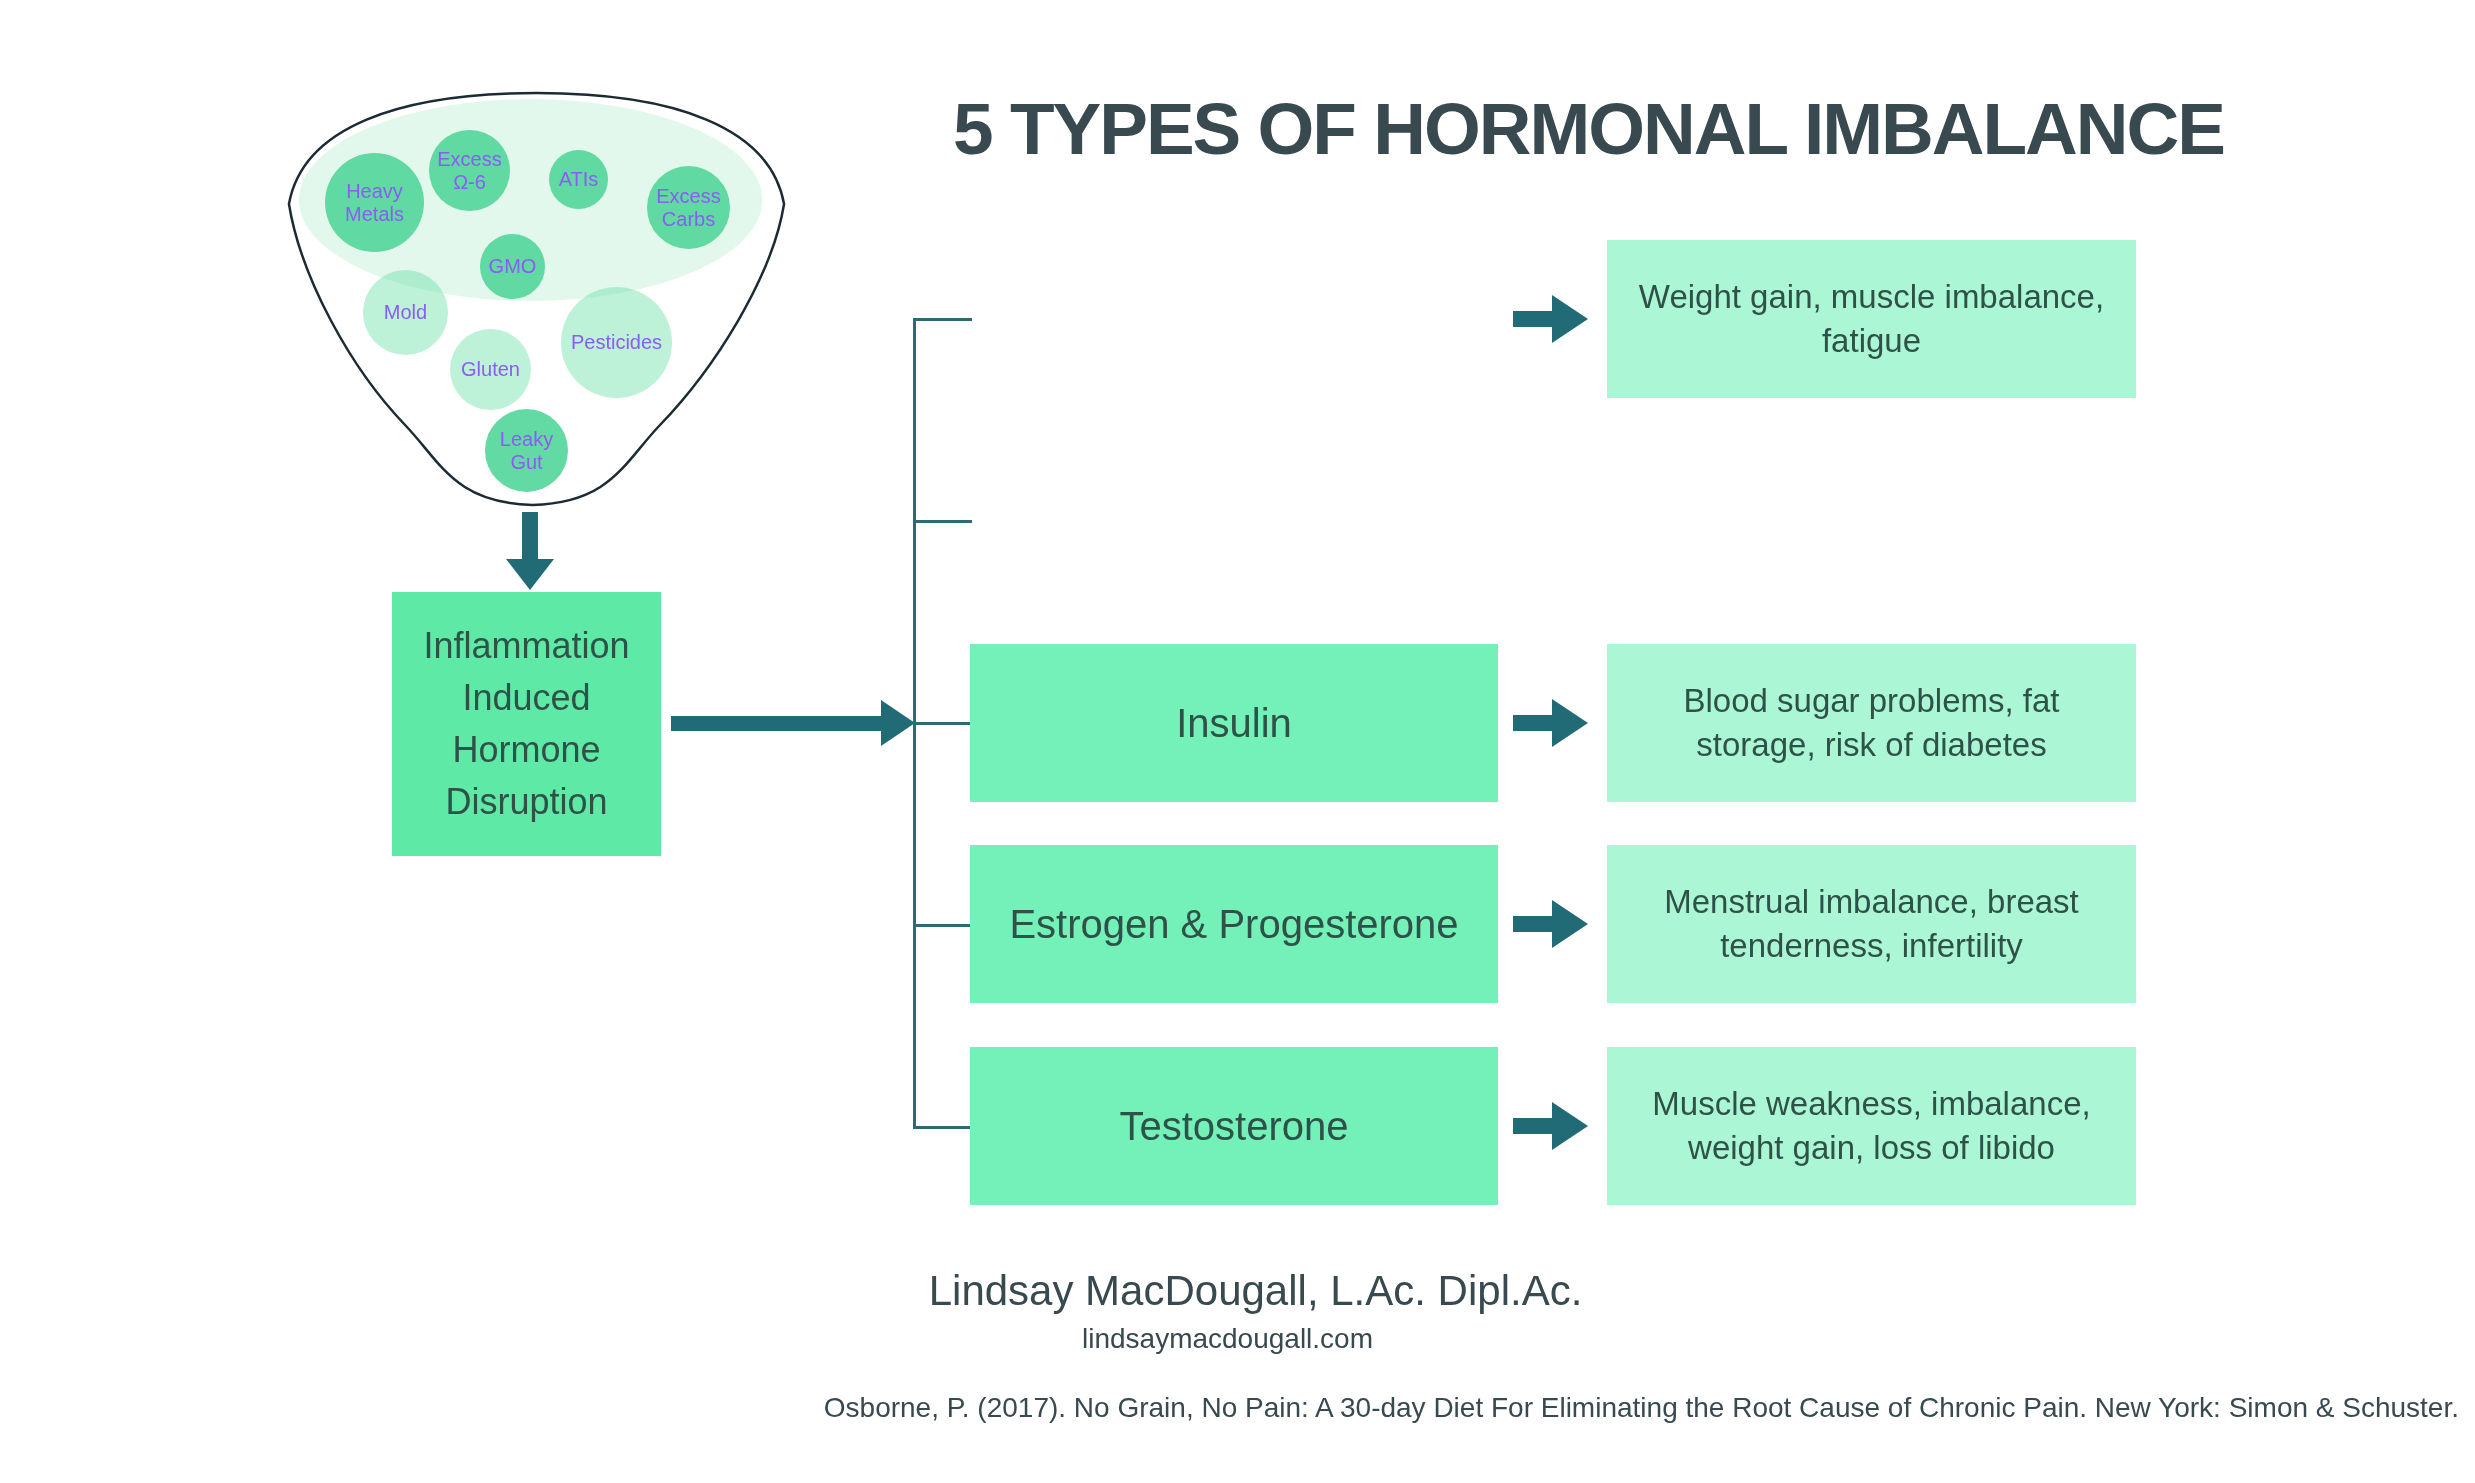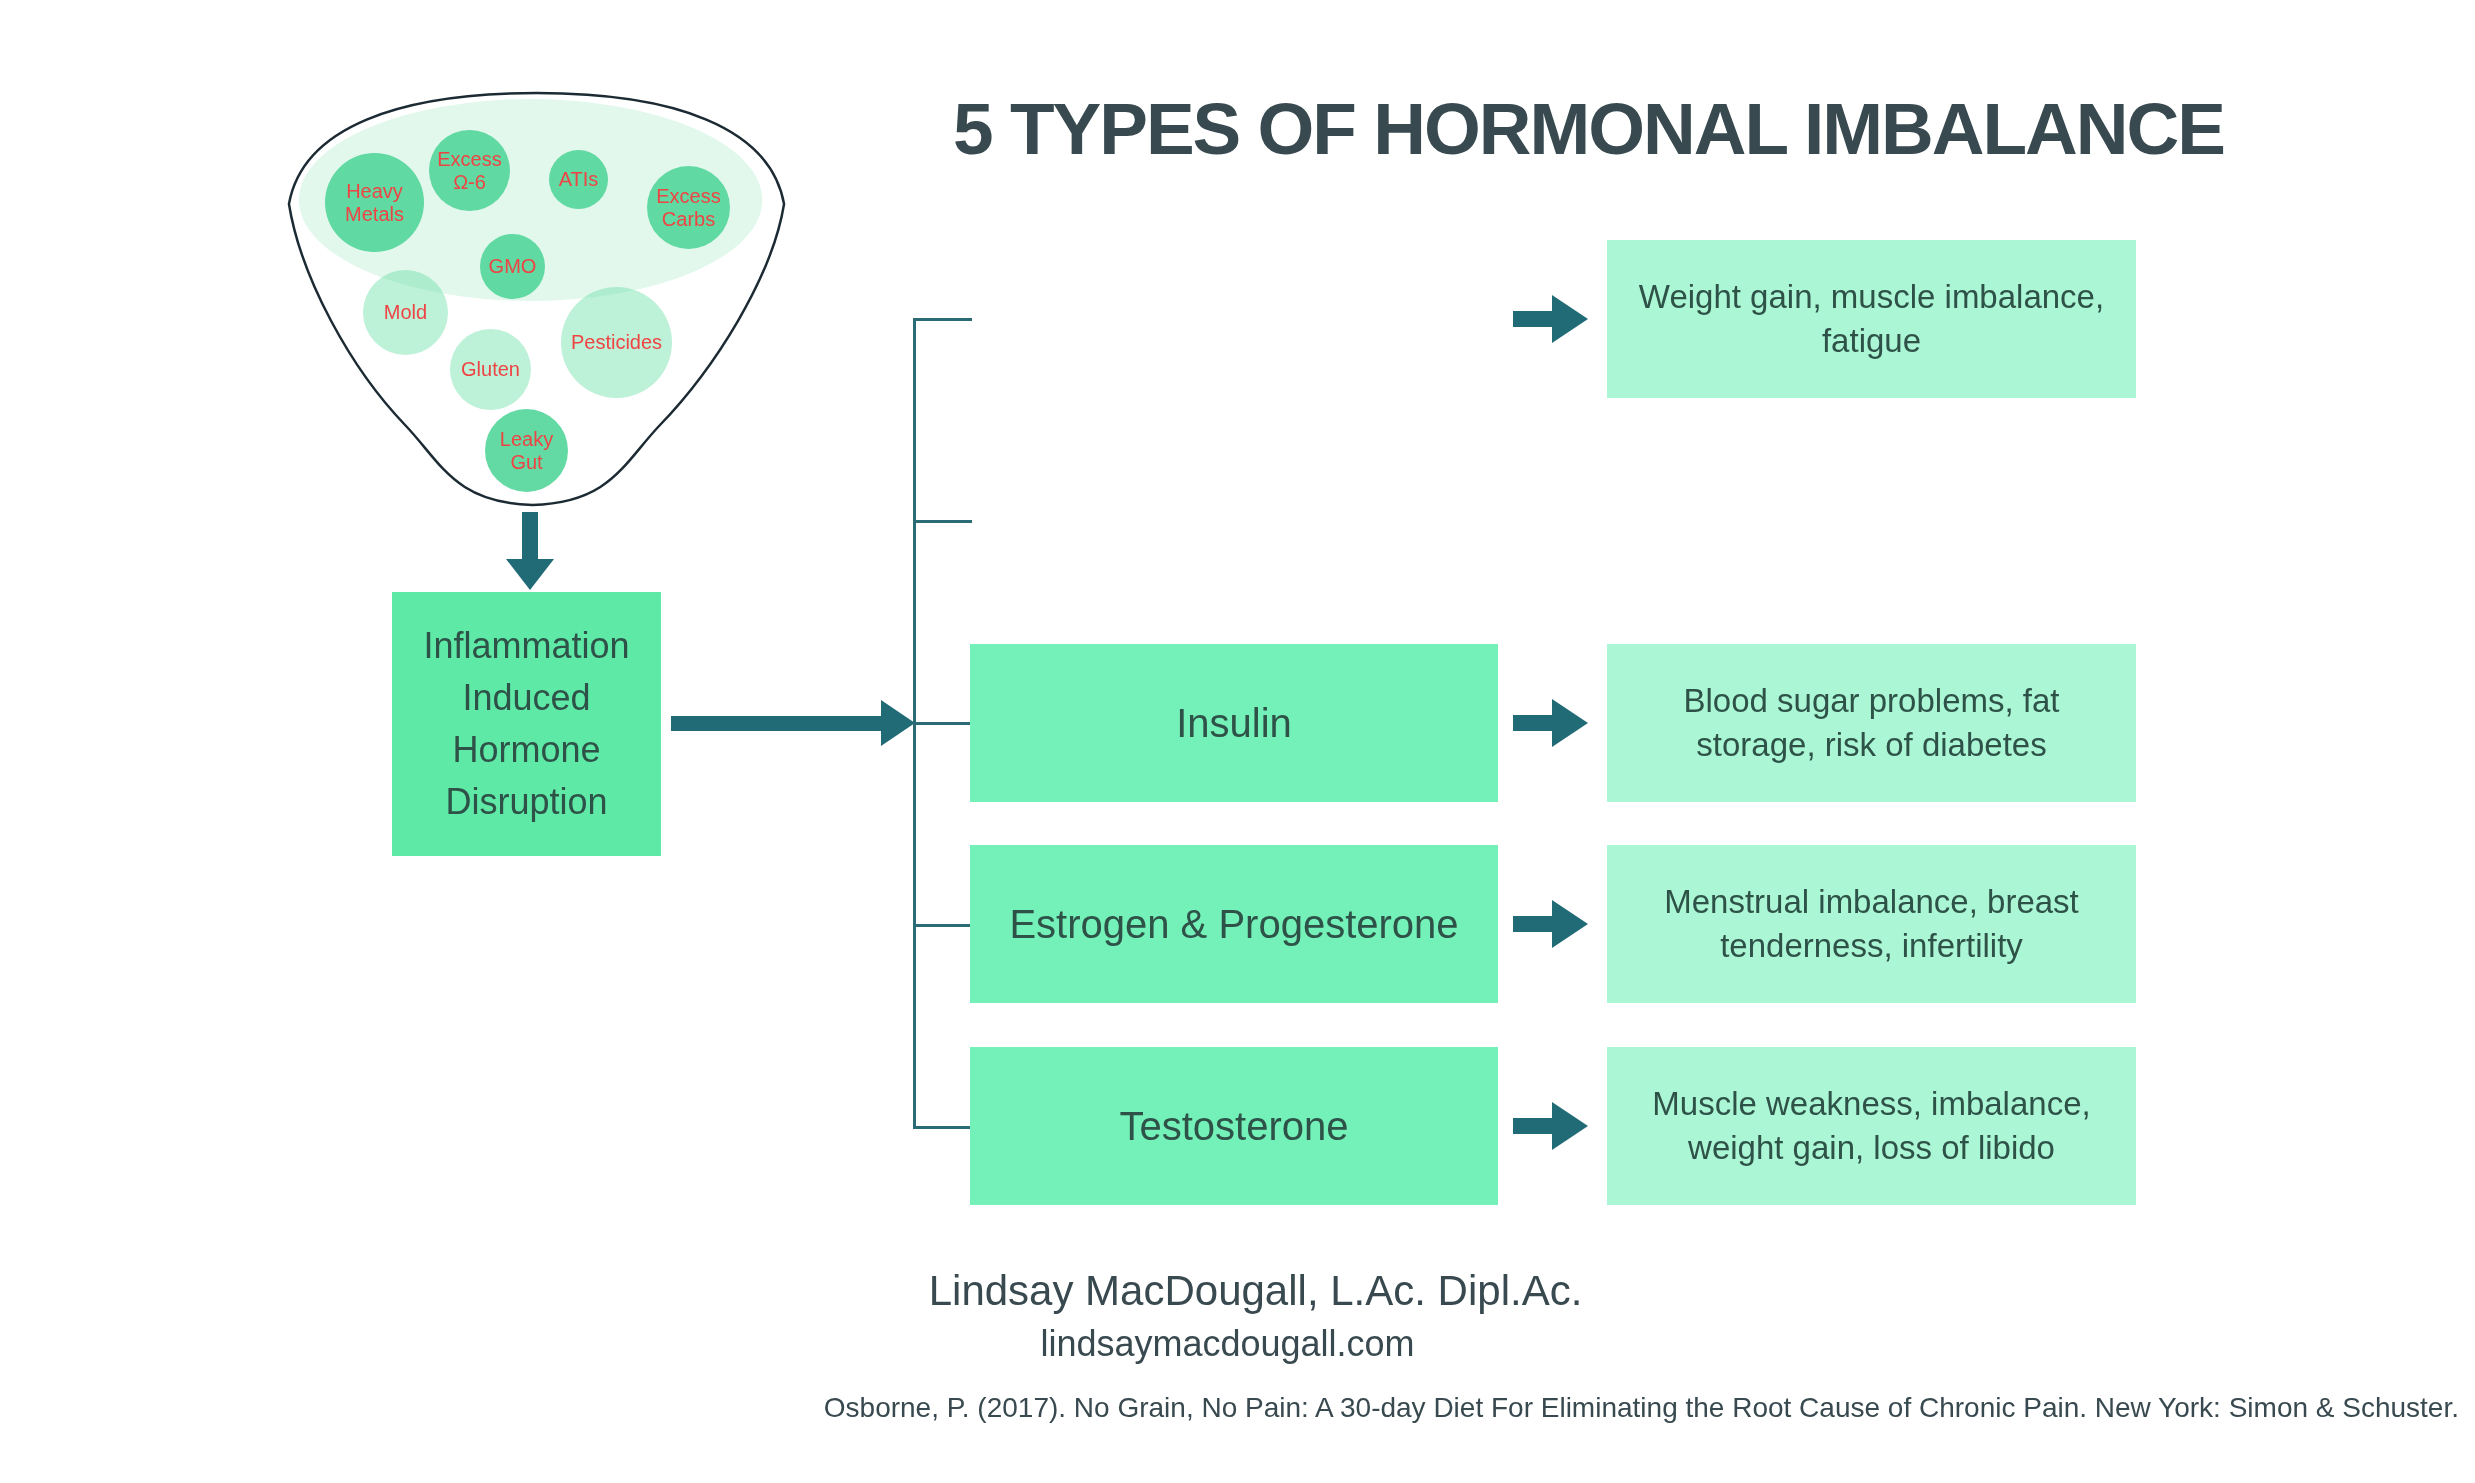--- a/index.html
+++ b/index.html
@@ -21,21 +21,21 @@
   .title{
     position:absolute;left:945px;top:87px;width:1287px;text-align:center;
     font-size:73px;font-weight:700;letter-spacing:-2px;color:var(--title-color);
     white-space:nowrap;
   }
   
   .funnel-wrap{position:absolute;left:283px;top:83px;width:507px;height:432px;}
   .funnel-wrap svg{position:absolute;left:0;top:0;}
   .bubble{
     position:absolute;border-radius:50%;display:flex;align-items:center;justify-content:center;
-    text-align:center;font-size:20px;line-height:1.15;color:#ef4444;
+    text-align:center;font-size:20px;line-height:1.15;color:#8b5cf6;
   }
   .bubble.dark{background:rgba(77,212,151,0.88);}
   .bubble.light{background:rgba(109,224,169,0.45);}
   
   .v-shaft{position:absolute;left:522px;top:512px;width:16px;height:50px;background:var(--arrow-teal);}
   .v-head{position:absolute;left:506px;top:559px;width:0;height:0;
           border-left:24px solid transparent;border-right:24px solid transparent;
           border-top:31px solid var(--arrow-teal);}
   .main-shaft{position:absolute;left:671px;top:716px;width:212px;height:15px;background:var(--arrow-teal);}
   .main-head{position:absolute;left:881px;top:700px;width:0;height:0;
@@ -63,21 +63,21 @@
             border-left:36px solid var(--arrow-teal);}
   .symptom-box{
     position:absolute;left:637px;top:0;width:529px;height:158px;background:var(--symptom-green);
     display:flex;align-items:center;justify-content:center;text-align:center;
     font-size:33px;line-height:1.33;color:var(--text-dark);padding:0 20px;box-sizing:border-box;
   }
   
   .credit-name{position:absolute;left:0;top:1267px;width:2455px;text-align:center;
                font-size:42px;color:var(--title-color);margin-left:28px;}
   .credit-site{position:absolute;left:0;top:1323px;width:2455px;text-align:center;
-               font-size:36px;color:var(--title-color);}
+               font-size:28px;color:var(--title-color);}
   .citation{position:absolute;left:0;top:1392px;width:2459px;text-align:right;
             font-size:28px;color:var(--title-color);}
 </style>
 </head>
 <body>
 
 <div id="canvas">
 
   <div class="title">5 TYPES OF HORMONAL IMBALANCE</div>
 

